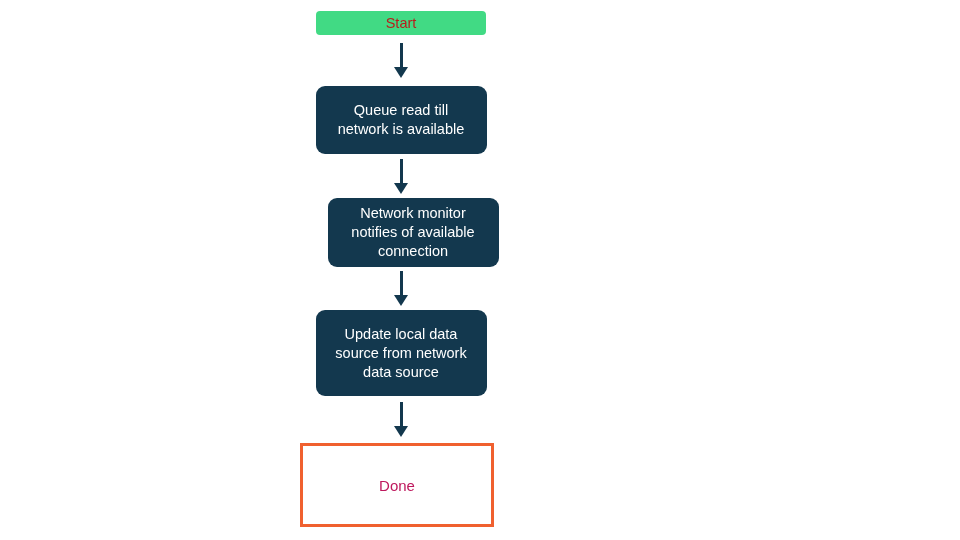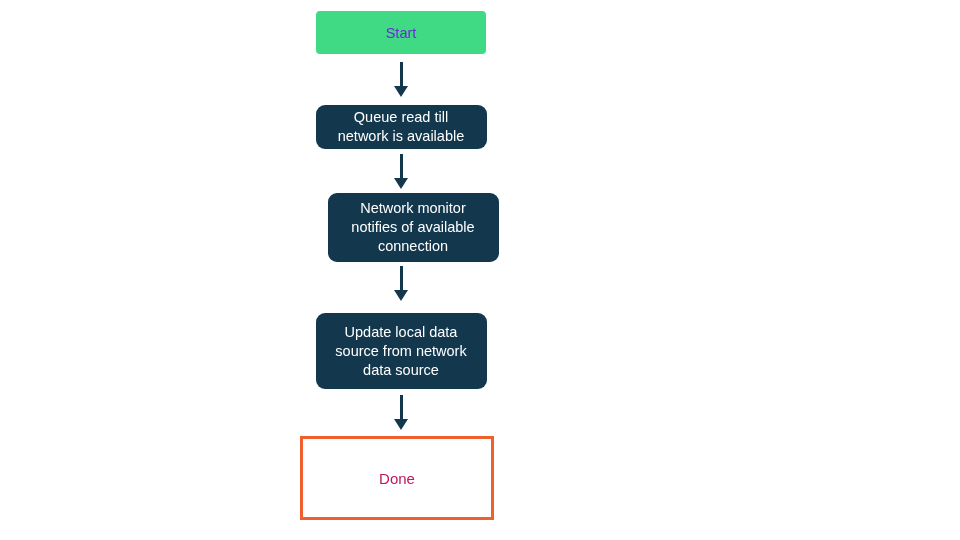--- a/index.html
+++ b/index.html
@@ -28,38 +28,38 @@
     box-sizing: border-box;
     display: flex;
     align-items: center;
     justify-content: center;
     text-align: center;
     white-space: pre-line;
   }
   .node-start {
     margin-top: 11px;
     width: 170px;
-    height: 43px;
+    height: 24px;
     background: #41da84;
-    color: #6d28d9;
+    color: #b91c1c;
     border-radius: 4px;
     font-size: 14.5px;
   }
   .node-process {
     width: 171px;
     background: #13384e;
     color: #ffffff;
     border-radius: 9px;
     font-size: 14.5px;
     line-height: 19px;
     padding: 0 8px;
   }
-  .node-queue   { height: 44px; }
+  .node-queue   { height: 68px; }
   .node-monitor { height: 69px; margin-left: 24px; }
-  .node-update  { height: 76px; margin-top: 8px; }
+  .node-update  { height: 86px; }
   .node-done {
     width: 194px;
     height: 84px;
     background: #ffffff;
     border: 3px solid #f0602f;
     color: #be185d;
     font-size: 15px;
     transform: translateX(-4px);
   }
   .arrow {

